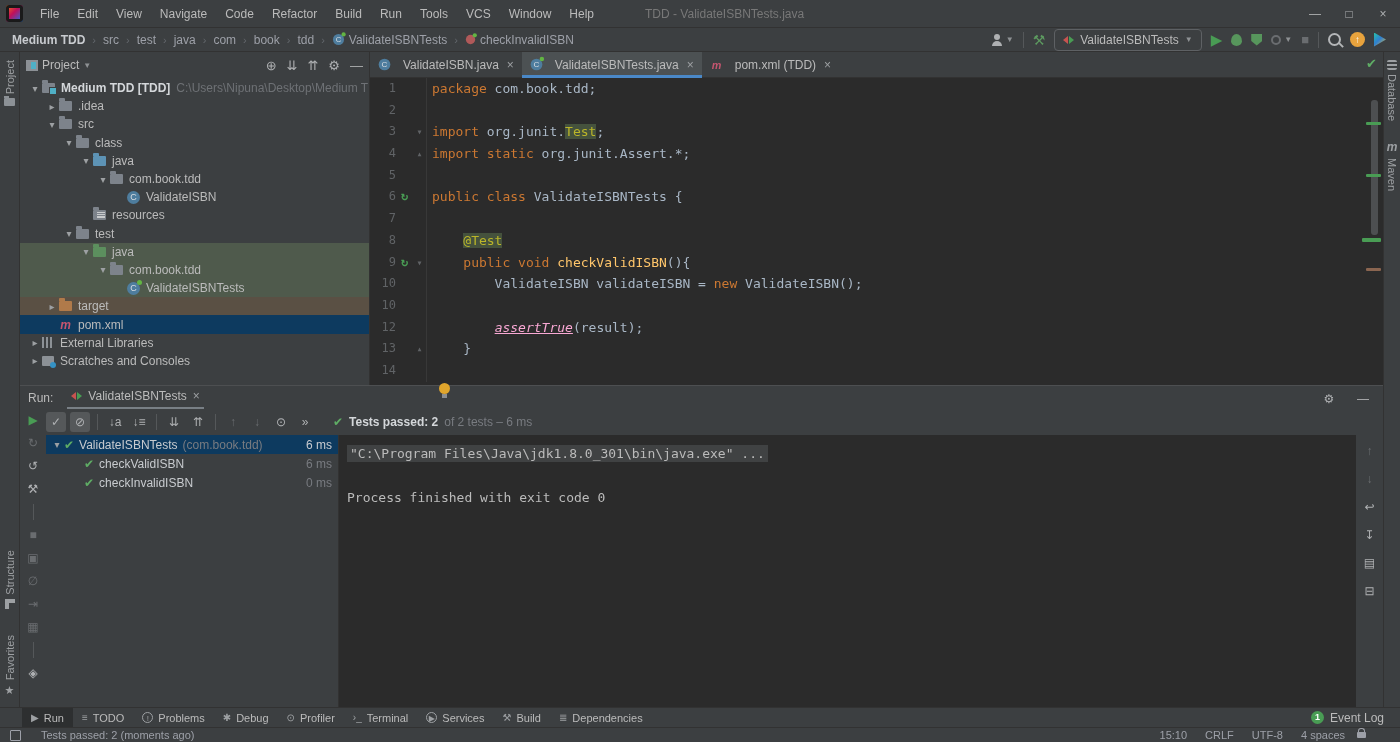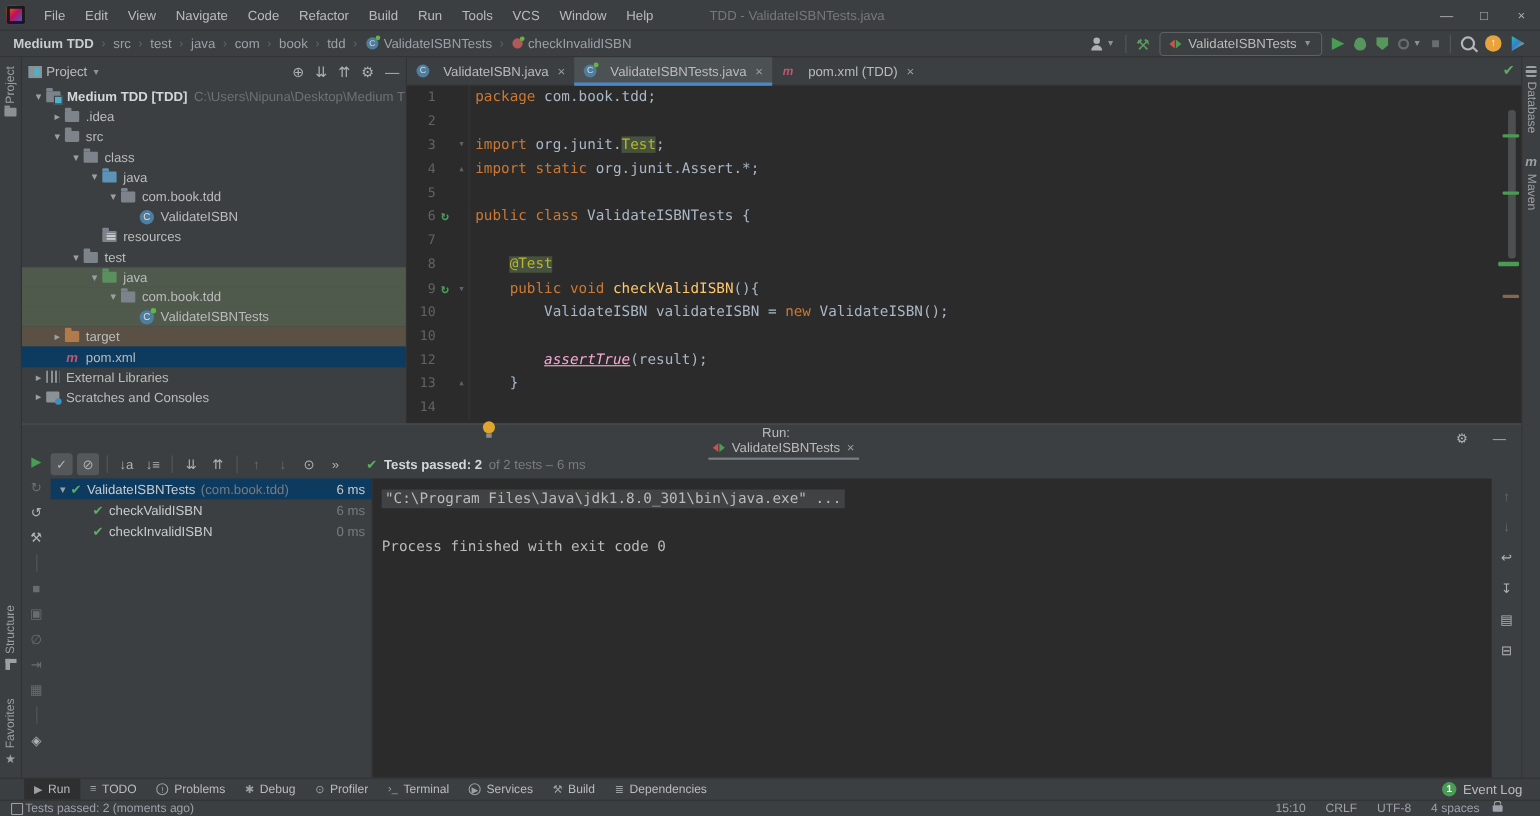--- a/index.html
+++ b/index.html
@@ -123,21 +123,21 @@
   .ann{color:#bbb529;}
   .it{color:#f9a8d4;font-style:italic;text-decoration:underline;}
   .hl{background:#45523d;}
   #insp-ok{position:absolute;right:6px;top:4px;color:#5fad65;font-size:13px;}
   .sb-track{position:absolute;right:5px;top:48px;width:7px;height:135px;background:#4d4f51;border-radius:3px;}
   .mark{position:absolute;right:2px;height:3px;width:15px;border-radius:1px;}
 
   
   #run-panel{position:absolute;left:20px;top:385px;width:1363px;height:322px;background:#3c3f41;
              border-top:1px solid #4d4f51;box-sizing:border-box;}
-  #run-header{height:23px;display:flex;align-items:center;padding-left:8px;flex-direction:column;}
+  #run-header{height:23px;display:flex;align-items:center;padding-left:8px;}
   #run-tab{display:flex;align-items:center;gap:6px;margin-left:14px;padding:0 4px 2px 4px;
            border-bottom:2px solid #787f85;height:100%;box-sizing:border-box;}
   #run-toolbar{height:26px;display:flex;align-items:center;gap:4px;padding-left:26px;}
   .ticn{min-width:20px;height:20px;display:inline-flex;align-items:center;justify-content:center;
         border-radius:3px;font-size:12px;color:#afb1b3;}
   .ticn.toggled{background:#55585a;}
   .t-div{width:1px;height:16px;background:#55585a;margin:0 3px;}
   #run-status{display:flex;align-items:center;gap:6px;margin-left:14px;}
   #run-status .ok{color:#5fad65;font-size:12px;}
   #run-status .main{color:#d4d7da;font-weight:bold;}
@@ -167,21 +167,21 @@
   .bw{display:flex;align-items:center;gap:5px;padding:0 9px;height:100%;color:#bbbbbb;font-size:11px;}
   .bw.active{background:#2d2f30;}
   .bw .bicon{font-size:10px;color:#9da0a3;}
   .circle-i{width:11px;height:11px;border-radius:50%;border:1px solid #9da0a3;font-size:8px;line-height:11px;
             text-align:center;color:#9da0a3;box-sizing:border-box;}
   #eventlog{margin-left:auto;display:flex;align-items:center;gap:6px;padding-right:16px;}
   .badge{width:13px;height:13px;border-radius:50%;background:#499c54;color:#fff;font-size:9px;line-height:13px;
          text-align:center;font-weight:bold;}
   #statusbar{position:absolute;left:0;top:727px;width:1400px;height:15px;background:#3c3f41;border-top:1px solid #323232;
              display:flex;align-items:center;font-size:11px;color:#9da0a8;box-sizing:border-box;padding:0 10px;}
-  #statusbar .sleft{display:flex;align-items:flex-end;gap:2px;}
+  #statusbar .sleft{display:flex;align-items:flex-end;gap:20px;}
   #statusbar .sright{margin-left:auto;display:flex;align-items:center;gap:18px;padding-right:24px;}
   .sq-icon{width:9px;height:9px;border:1px solid #9da0a8;border-radius:1px;}
   .lock{width:9px;height:6px;background:#9da0a8;position:relative;border-radius:1px;margin-left:-6px;}
   .lock::before{content:"";position:absolute;top:-4px;left:1px;width:5px;height:4px;border:1px solid #9da0a8;
                 border-bottom:none;border-radius:3px 3px 0 0;}
 </style>
 </head>
 <body>
 
 <div id="app">

